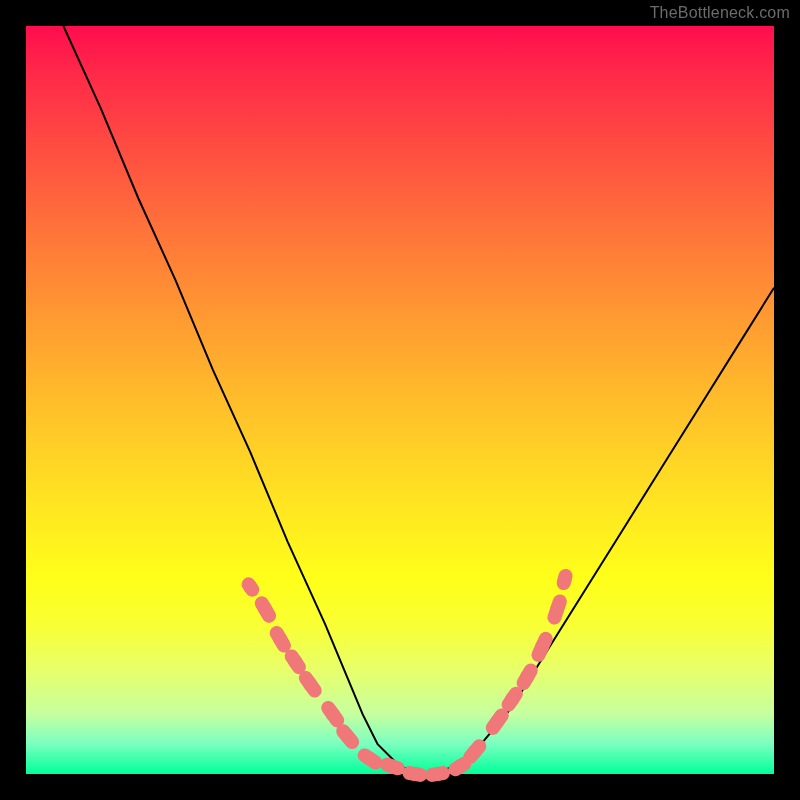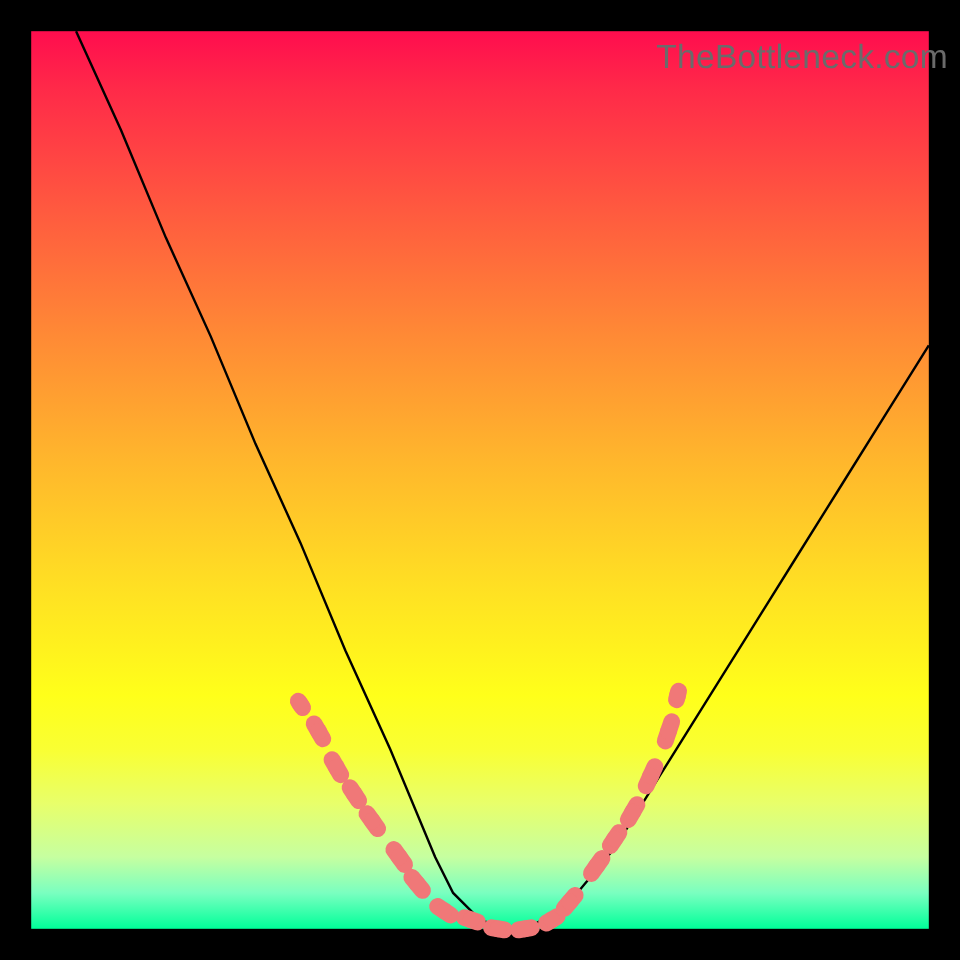--- a/index.html
+++ b/index.html
@@ -31,25 +31,24 @@
       #c6ffa0 92%,
       #7affc0 96%,
       #00ff99 100%
     );
   }
   .watermark {
     position: absolute;
     top: 4px;
     right: 10px;
     color: #6b6b6b;
-    font-size: 28px;
+    font-size: 16px;
     letter-spacing: 0.2px;
     font-weight: 500;
     user-select: none;
-    margin-top: 28px;
   }
   svg.plot {
     position: absolute;
     left: 0;
     top: 0;
     width: 748px;
     height: 748px;
     overflow: visible;
   }
   .curve {

